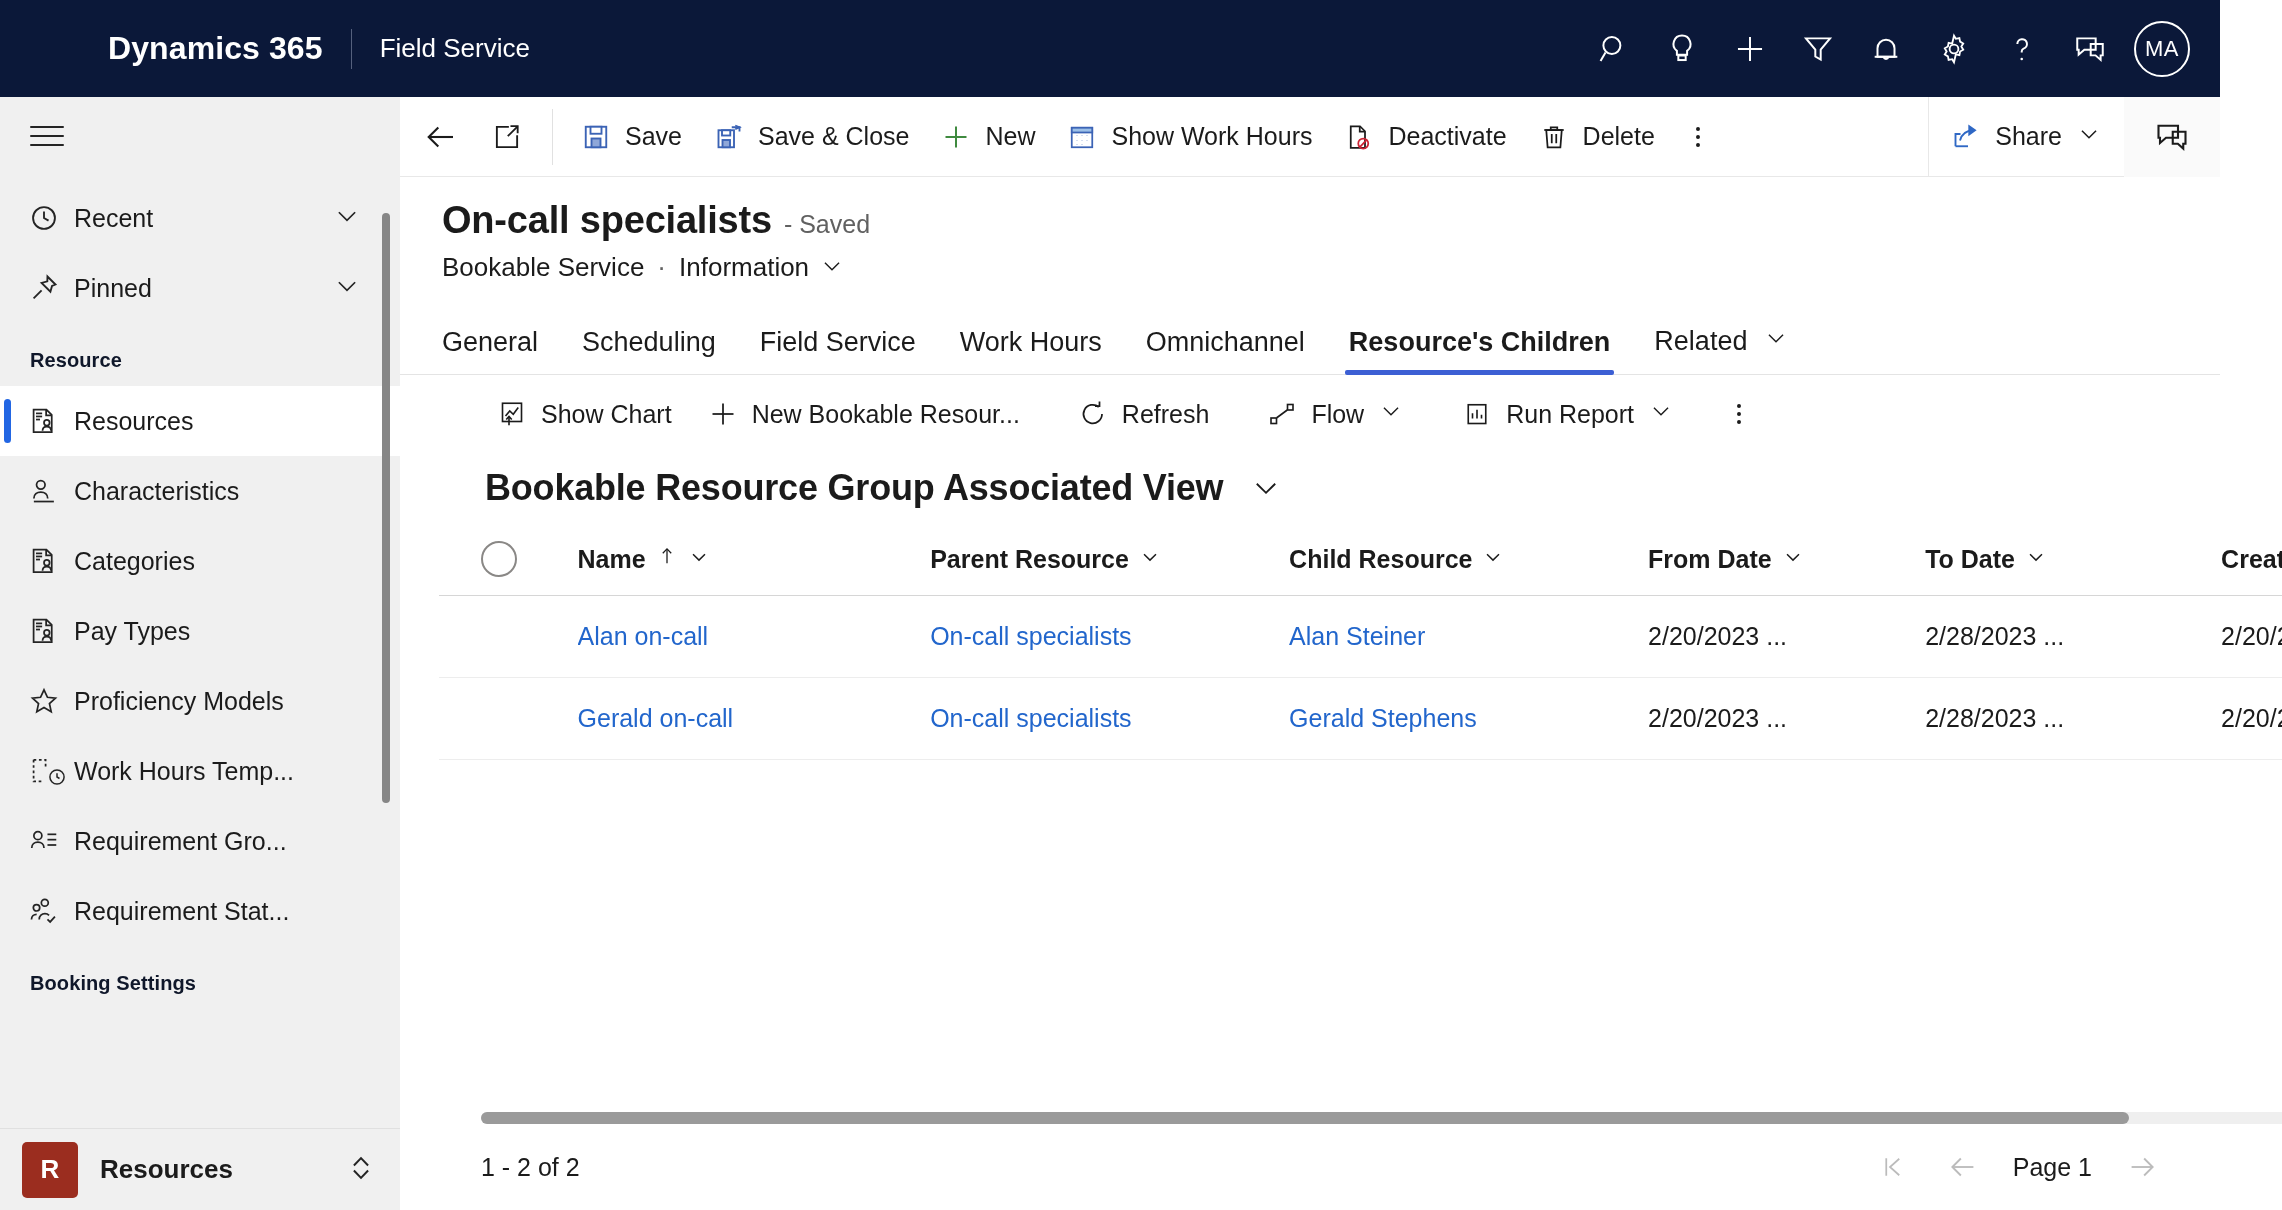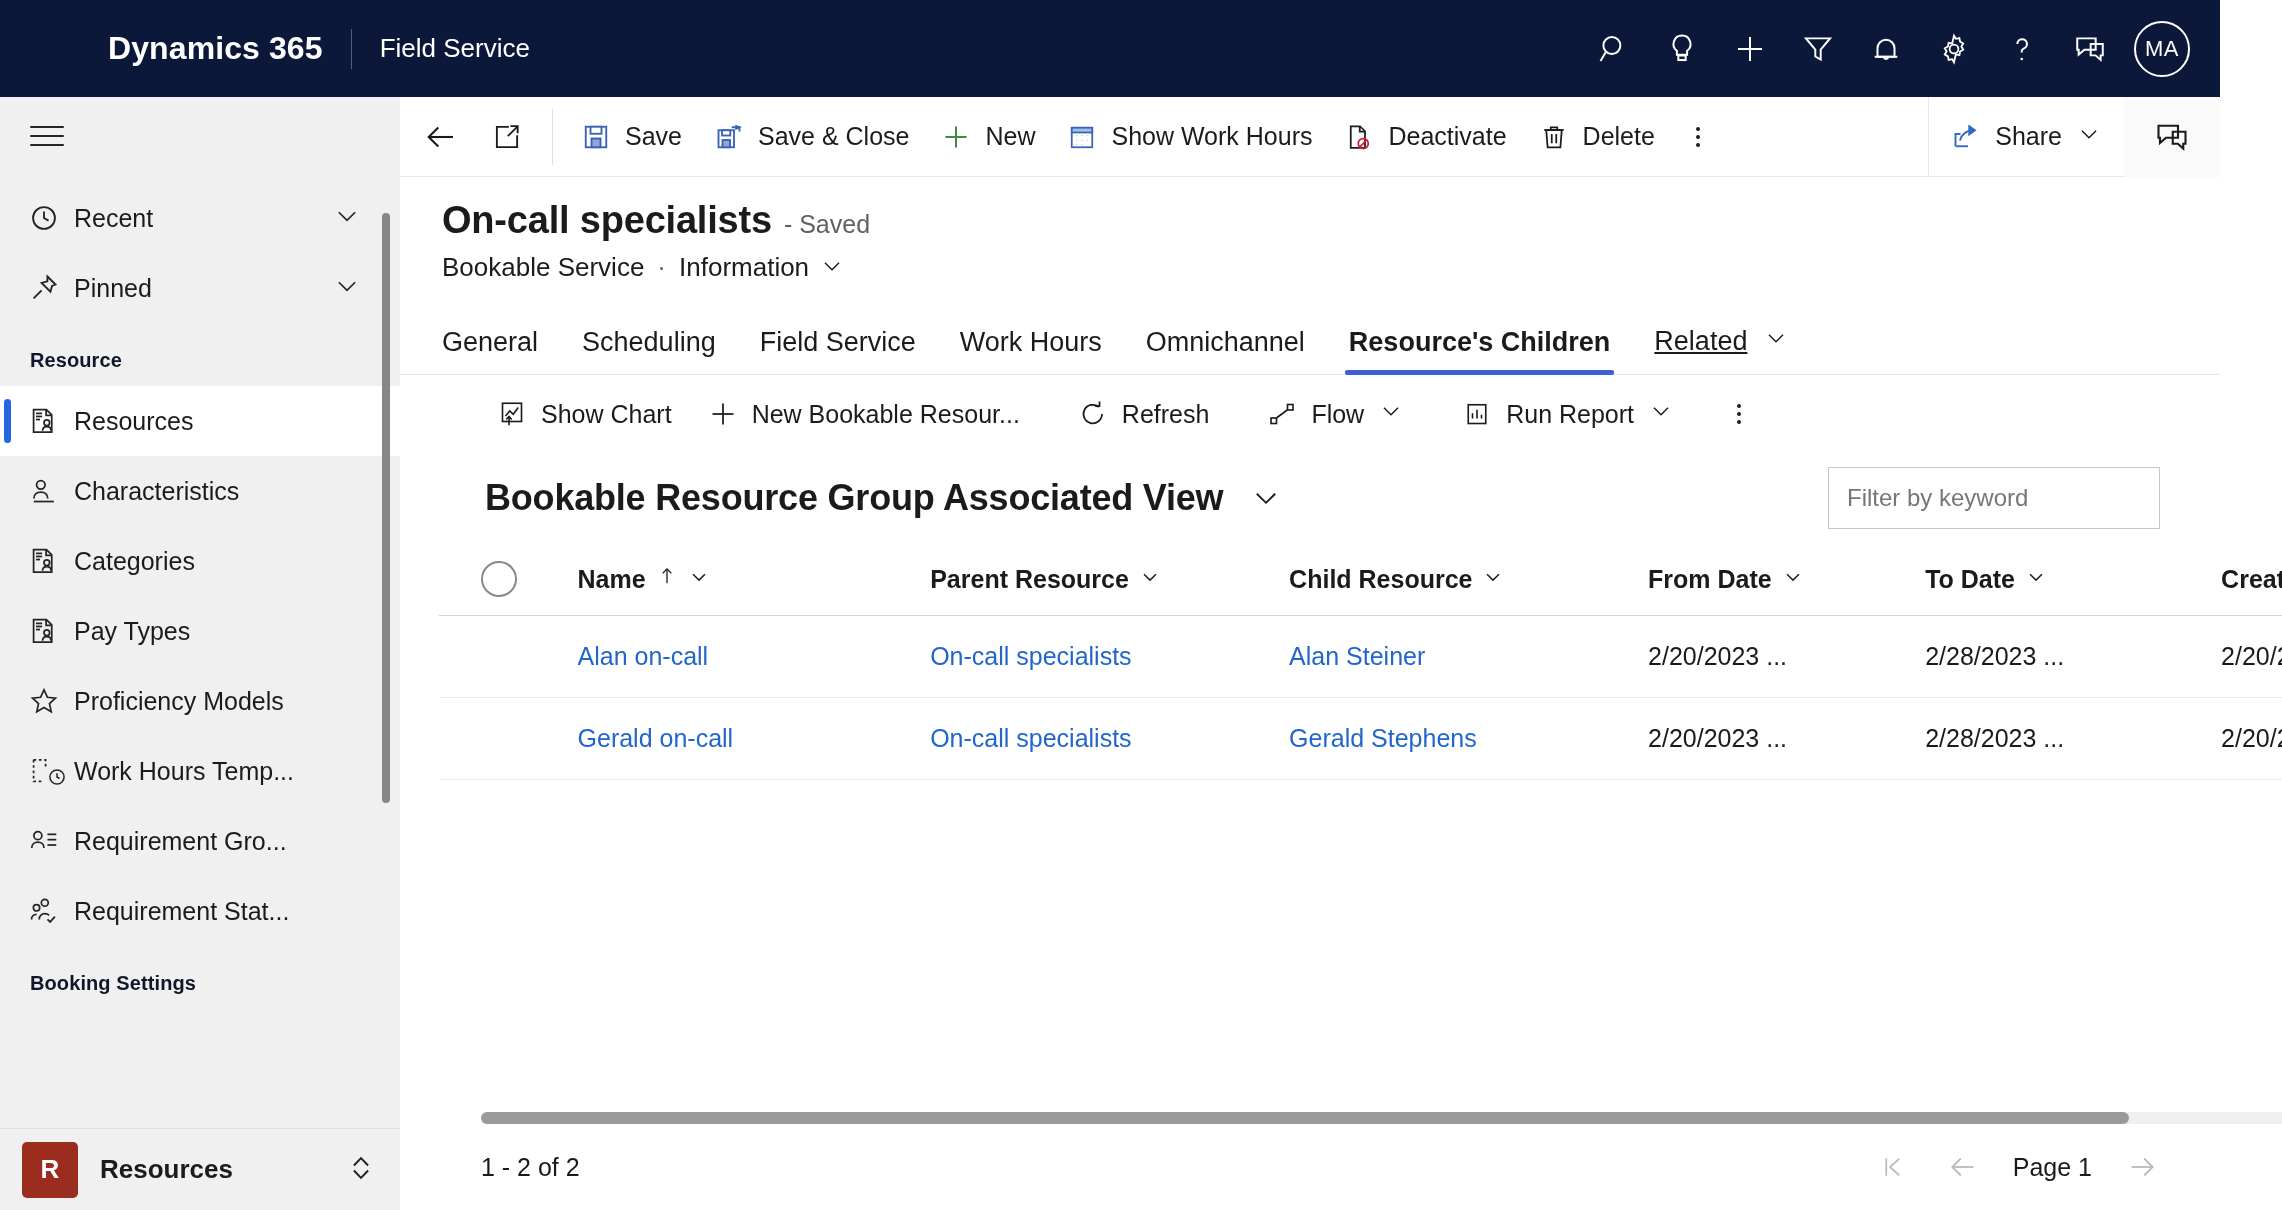--- a/index.html
+++ b/index.html
@@ -128,21 +128,21 @@
   .tab {
     font-size: 27px; color: #1b1b1b; padding: 0 22px 16px 22px; cursor: pointer;
     position: relative; white-space: nowrap;
   }
   .tab:first-child { padding-left: 0; }
   .tab.active { font-weight: 700; }
   .tab.active::after {
     content: ""; position: absolute; left: 18px; right: 18px; bottom: -1px;
     height: 5px; background: #3c5fd4; border-radius: 2px;
   }
-  .tab.with-chev { display: flex; align-items: center; gap: 16px; text-decoration: underline; }
+  .tab.with-chev { display: flex; align-items: center; gap: 16px; }
 
   
   .grid-area { flex: 1; display: flex; flex-direction: column; min-height: 0; background:#fff;padding-left:39px; }
   .sg-cmd {
     height: 78px; flex: 0 0 78px; display: flex; align-items: center;
     padding-left: 42px; gap: 4px;
   }
   .sg-btn {
     display: flex; align-items: center; gap: 14px; height: 58px; padding: 0 16px;
     font-size: 25px; color: #1b1b1b; cursor: pointer; border-radius: 3px; white-space: nowrap;
@@ -677,23 +677,20 @@
             </svg>
           </div>
         </div>
 
         <div class="view-row">
           <div class="view-title">Bookable Resource Group Associated View</div>
           <div class="view-chev">
             <svg width="34" height="34" viewBox="0 0 24 24" fill="none" stroke="#1b1b1b" stroke-width="1.3">
               <path d="M5.5 9l6.5 6.4L18.5 9"></path>
             </svg>
-          </div>
-          <div class="filter-box">
-            <input type="text" placeholder="Filter by keyword" style="">
           </div>
         </div>
 
         <div class="tbl-wrap">
           <table class="grid">
             <colgroup>
               <col class="col-sel">
                 <col class="col-name">
                 <col class="col-par">
                 <col class="col-chi">

